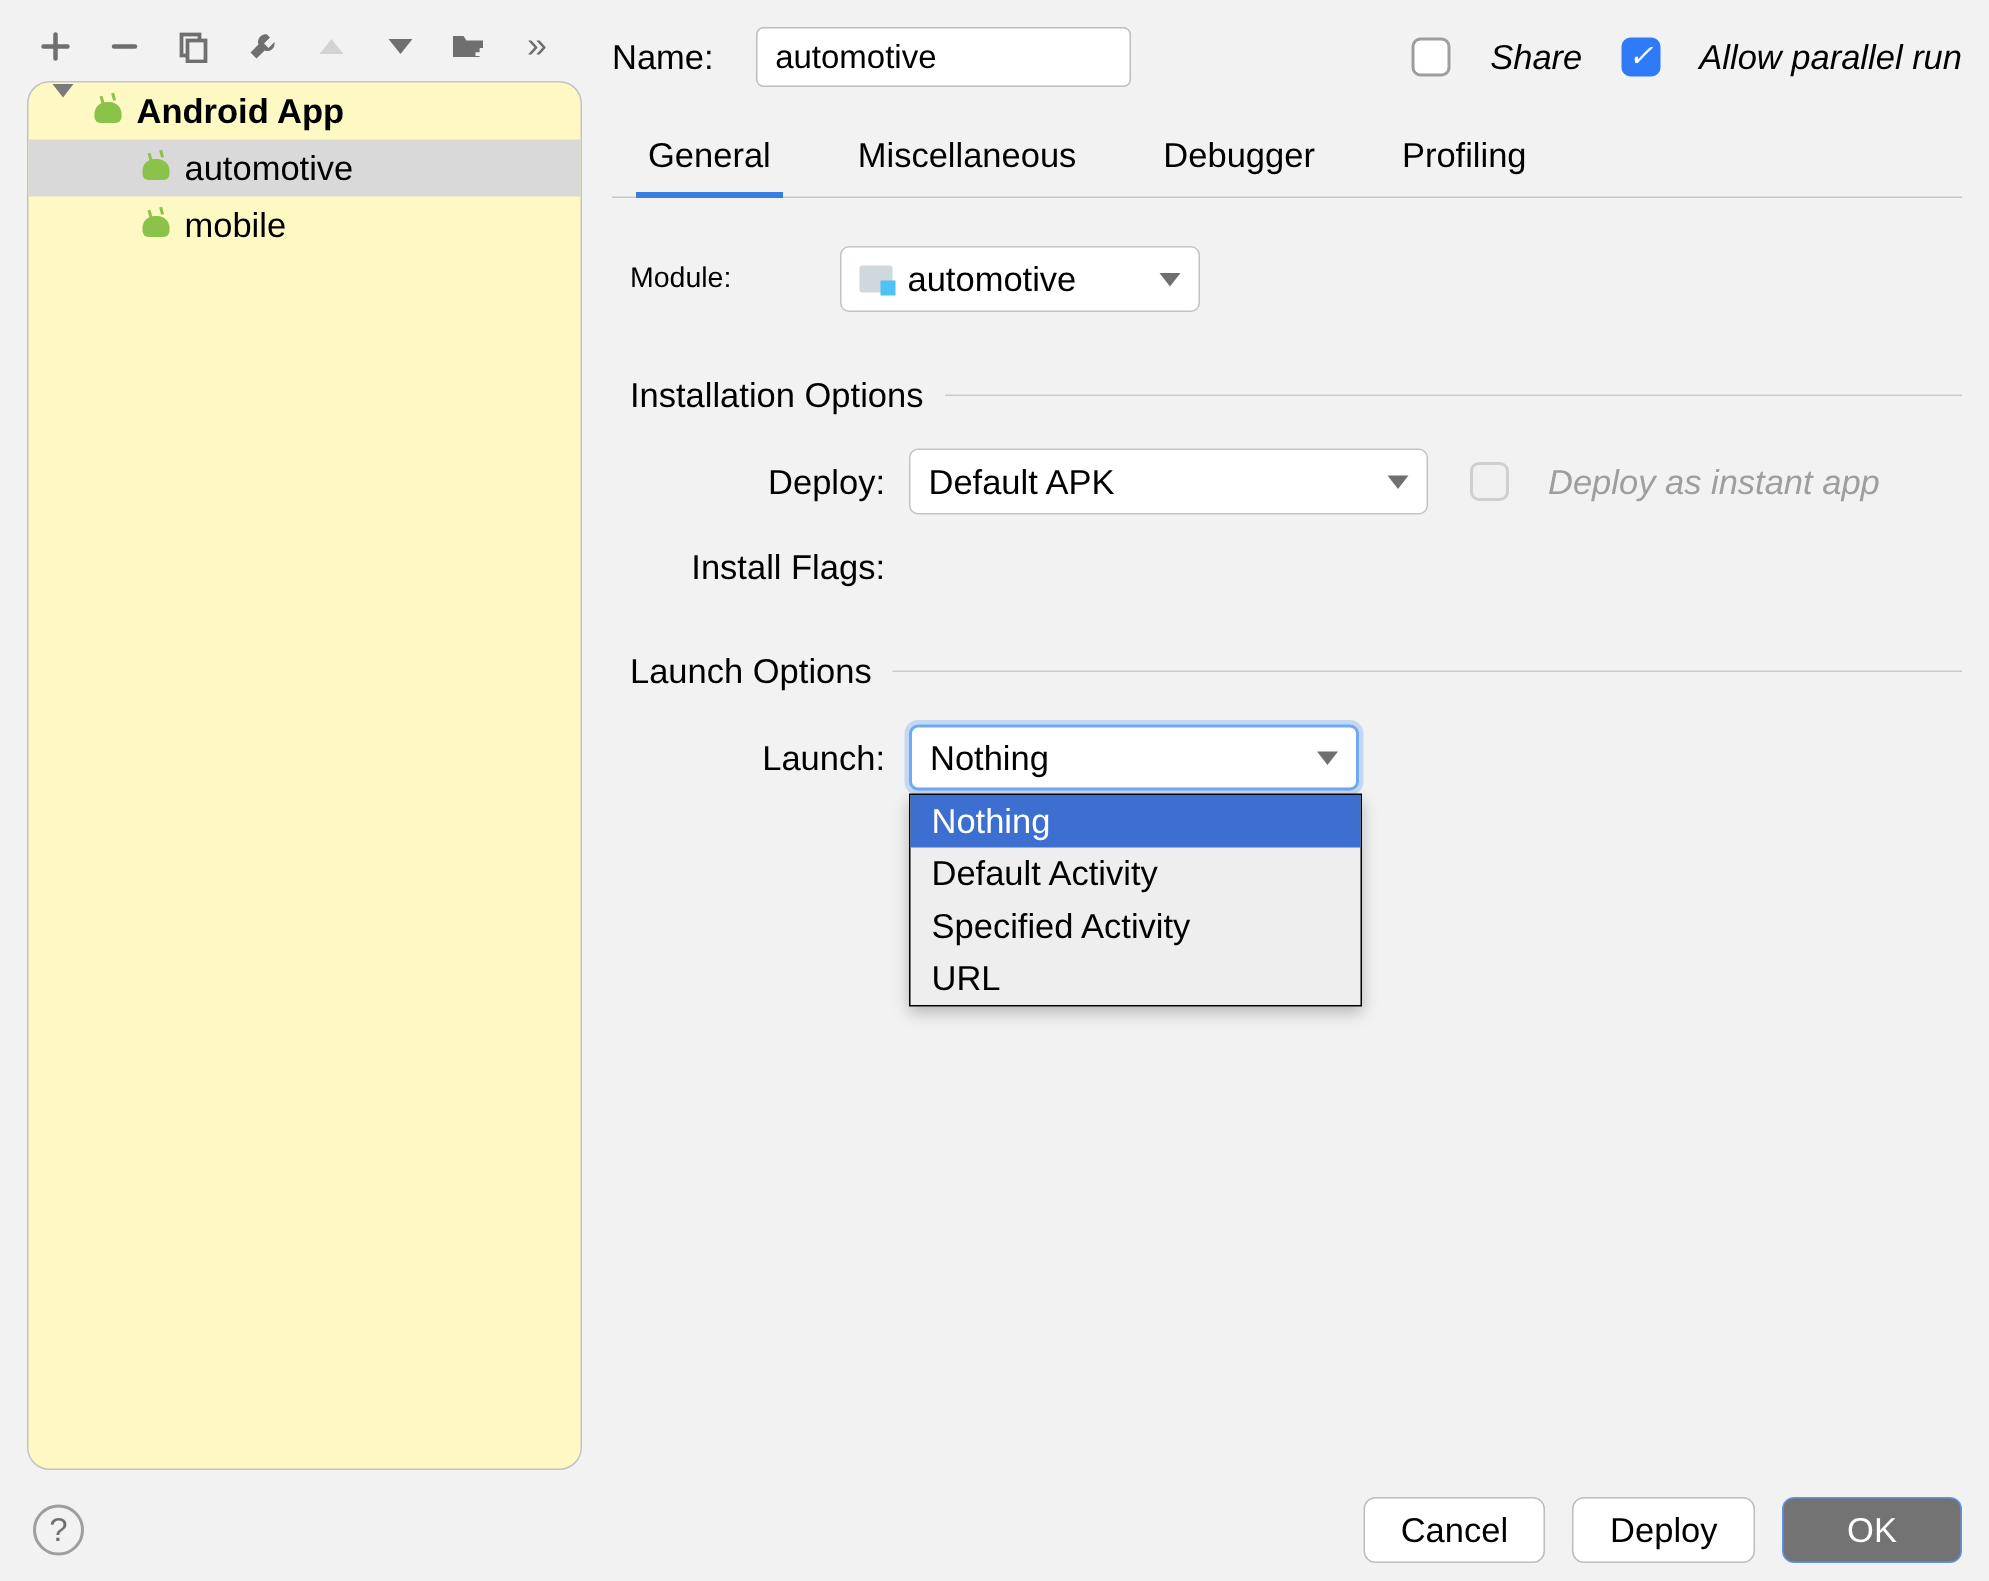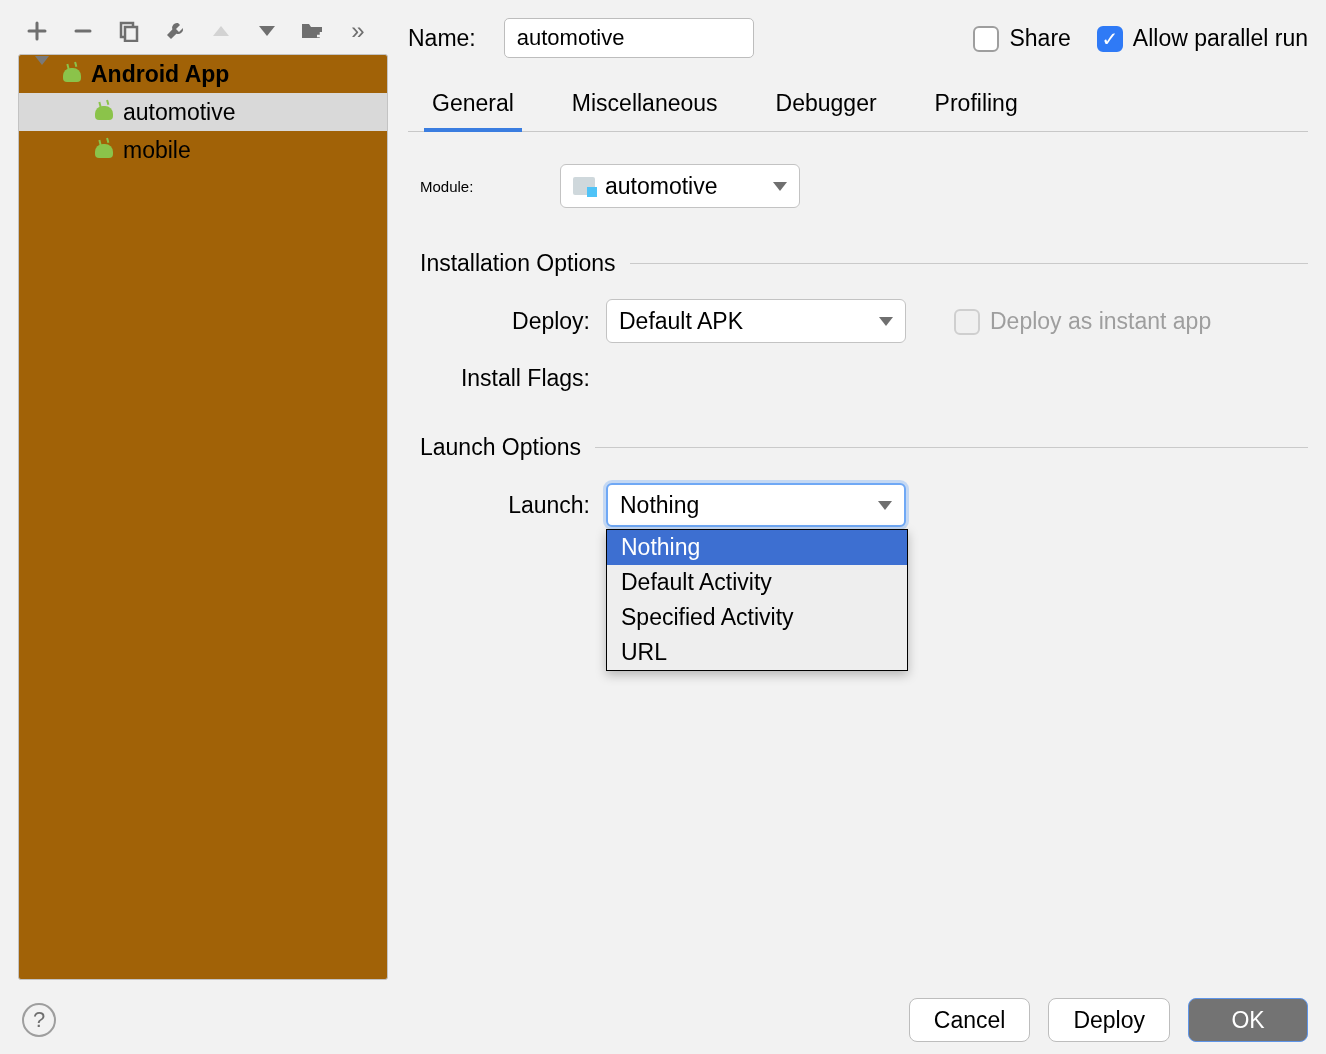--- a/index.html
+++ b/index.html
@@ -36,23 +36,23 @@
     width: 26px; height: 26px;
     display: flex; align-items: center; justify-content: center;
     color: #6f6f6f;
     cursor: pointer;
     font-size: 24px;
     line-height: 1;
   }
   .toolbar .tb-btn.disabled { color: #c5c5c5; cursor: default; }
   .tree {
     flex: 1;
-    background: #a16207;
+    background: #fef9c3;
     border: 1px solid #c3c3c3;
-    border-radius: 3px;
+    border-radius: 15px;
     overflow: auto;
   }
   .tree-row {
     display: flex; align-items: center;
     height: 38px;
     padding: 0 8px;
     font-size: 23px;
     gap: 8px;
   }
   .tree-row.bold { font-weight: 700; }
@@ -116,23 +116,24 @@
     height: 40px;
     border: 1px solid #bdbdbd;
     border-radius: 5px;
     background: #fff;
     font-size: 22px;
     padding: 0 12px;
   }
   .name-input { width: 250px; margin-left: 4px; }
   .spacer { flex: 1; }
   .checkbox {
-    display: flex; align-items: flex-end; gap: 10px;
-    font-size: 23px;
-    cursor: pointer;
+    display: flex; align-items: flex-start; gap: 26px;
+    font-size: 23px;
+    cursor: pointer;
+    font-style: italic;
   }
   .cb-box {
     width: 26px; height: 26px;
     border: 2px solid #9e9e9e;
     border-radius: 6px;
     background: #fff;
     display: flex; align-items: center; justify-content: center;
     font-size: 20px; color: #fff;
   }
   .cb-box.checked {
@@ -163,21 +164,21 @@
     left: -4px; right: -4px; bottom: -1px;
     height: 4px;
     background: #3a7de0;
   }
   
   .form-row {
     display: flex; align-items: center;
     margin-top: 24px;
     padding-left: 12px;
   }
-  .form-row .lbl { width: 140px; font-size: 15px; }
+  .form-row .lbl { width: 140px; font-size: 19px; }
   .combo {
     height: 44px;
     border: 1px solid #c3c3c3;
     border-radius: 6px;
     background: #fff;
     display: flex; align-items: center;
     padding: 0 12px;
     font-size: 23px;
     cursor: pointer;
     position: relative;
@@ -217,21 +218,21 @@
   }
   .section-body {
     padding-left: 20px;
     padding-top: 22px;
     display: flex; flex-direction: column; gap: 22px;
   }
   .row2 {
     display: flex; align-items: center; gap: 16px;
   }
   .row2 .lbl { width: 150px; text-align: right; font-size: 23px; }
-  .deploy-combo { width: 300px; gap: 20px; }
+  .deploy-combo { width: 346px; gap: 20px; }
   .flags-input { width: 560px; color:#000;}
   .flags-input::placeholder { color: #9e9e9e; }
   
   .launch-wrap { position: relative; }
   .launch-combo {
     width: 300px;
     border: 2px solid #6fa8f5;
     box-shadow: 0 0 0 3px rgba(111,168,245,0.35);
   }
   .dropdown {
@@ -386,21 +387,21 @@
           <span>Installation Options</span>
           <span class="line"></span>
         </div>
         <div class="section-body">
           <div class="row2">
             <span class="lbl">Deploy:</span>
             <div class="combo deploy-combo">
               <span>Default APK</span>
               <span class="arrow"></span>
             </div>
-            <label class="checkbox" style="margin-left:32px;">
+            <label class="checkbox" style="margin-left:12px;">
               <span class="cb-box disabled"></span>
               <span class="cb-label disabled">Deploy as instant app</span>
             </label>
           </div>
           <div class="row2">
             <span class="lbl">Install Flags:</span>
           </div>
         </div>
       </div>
 

